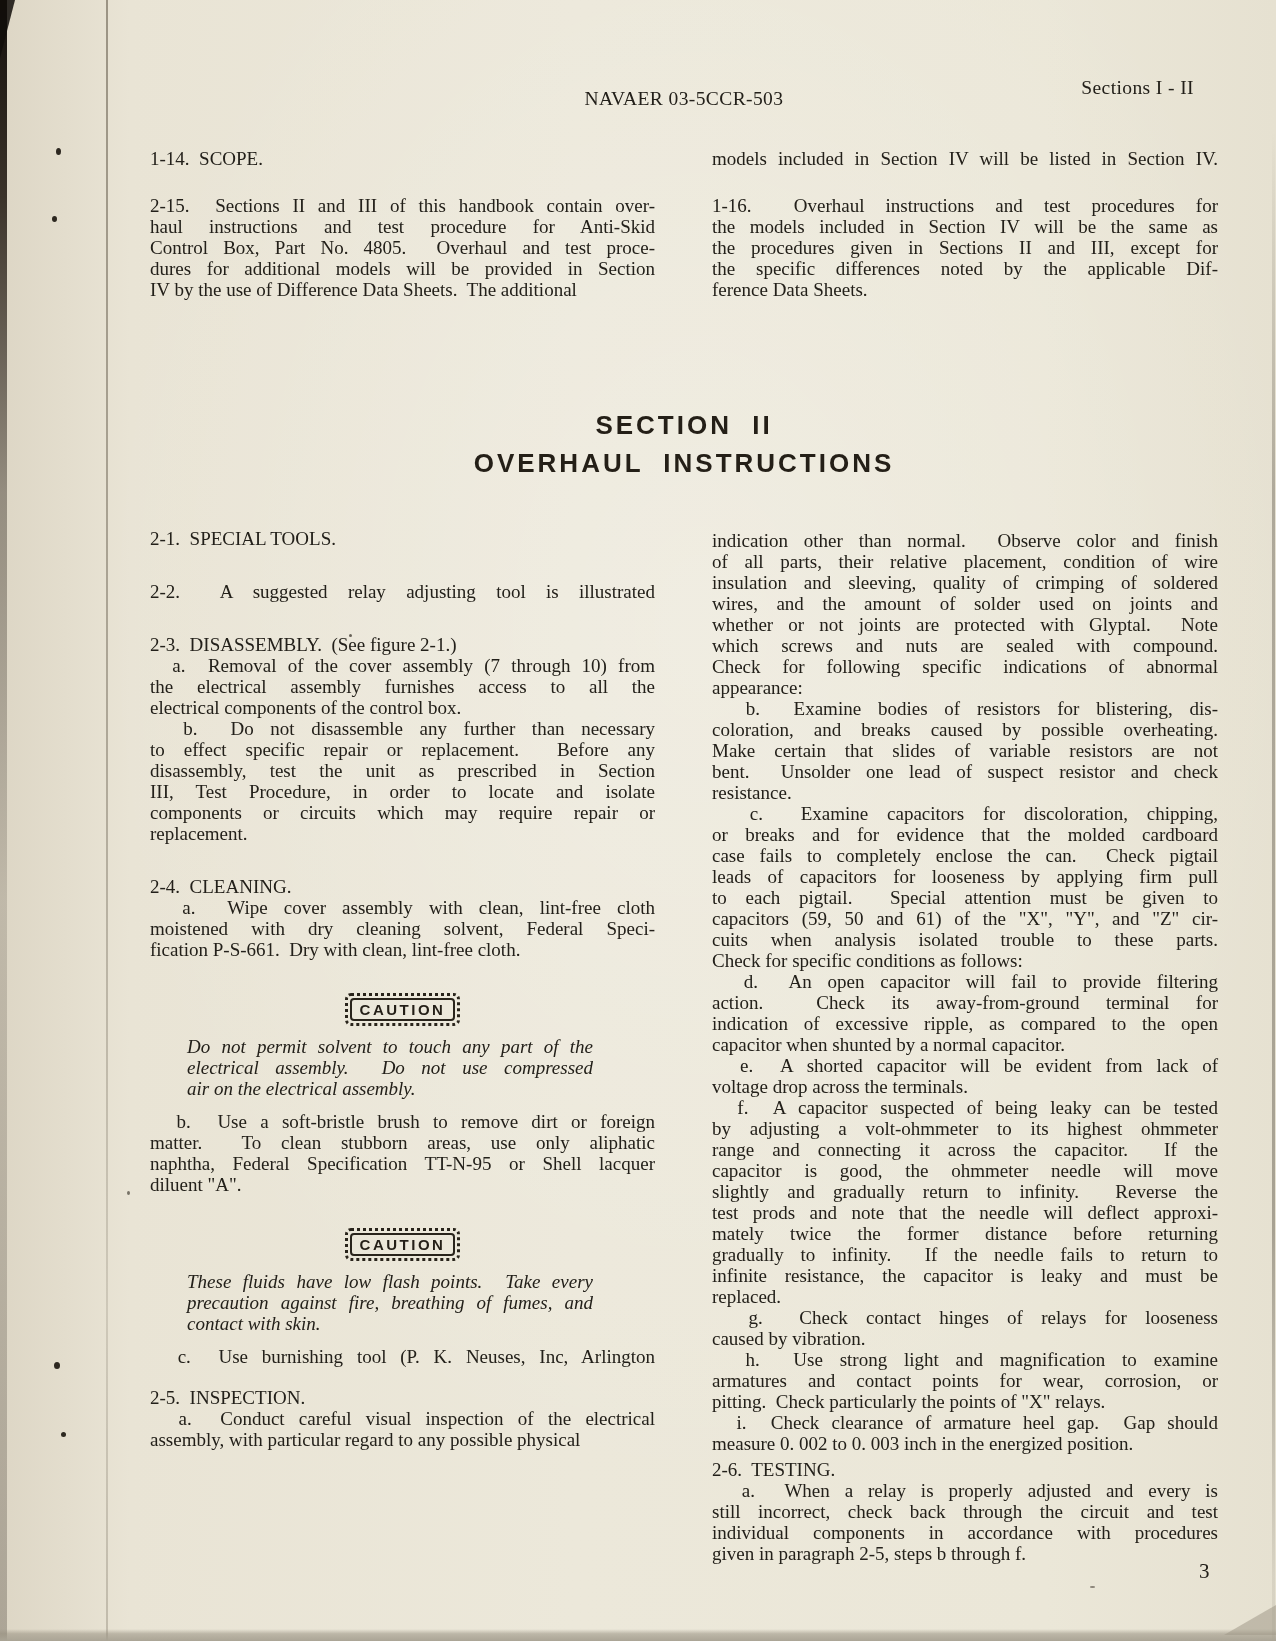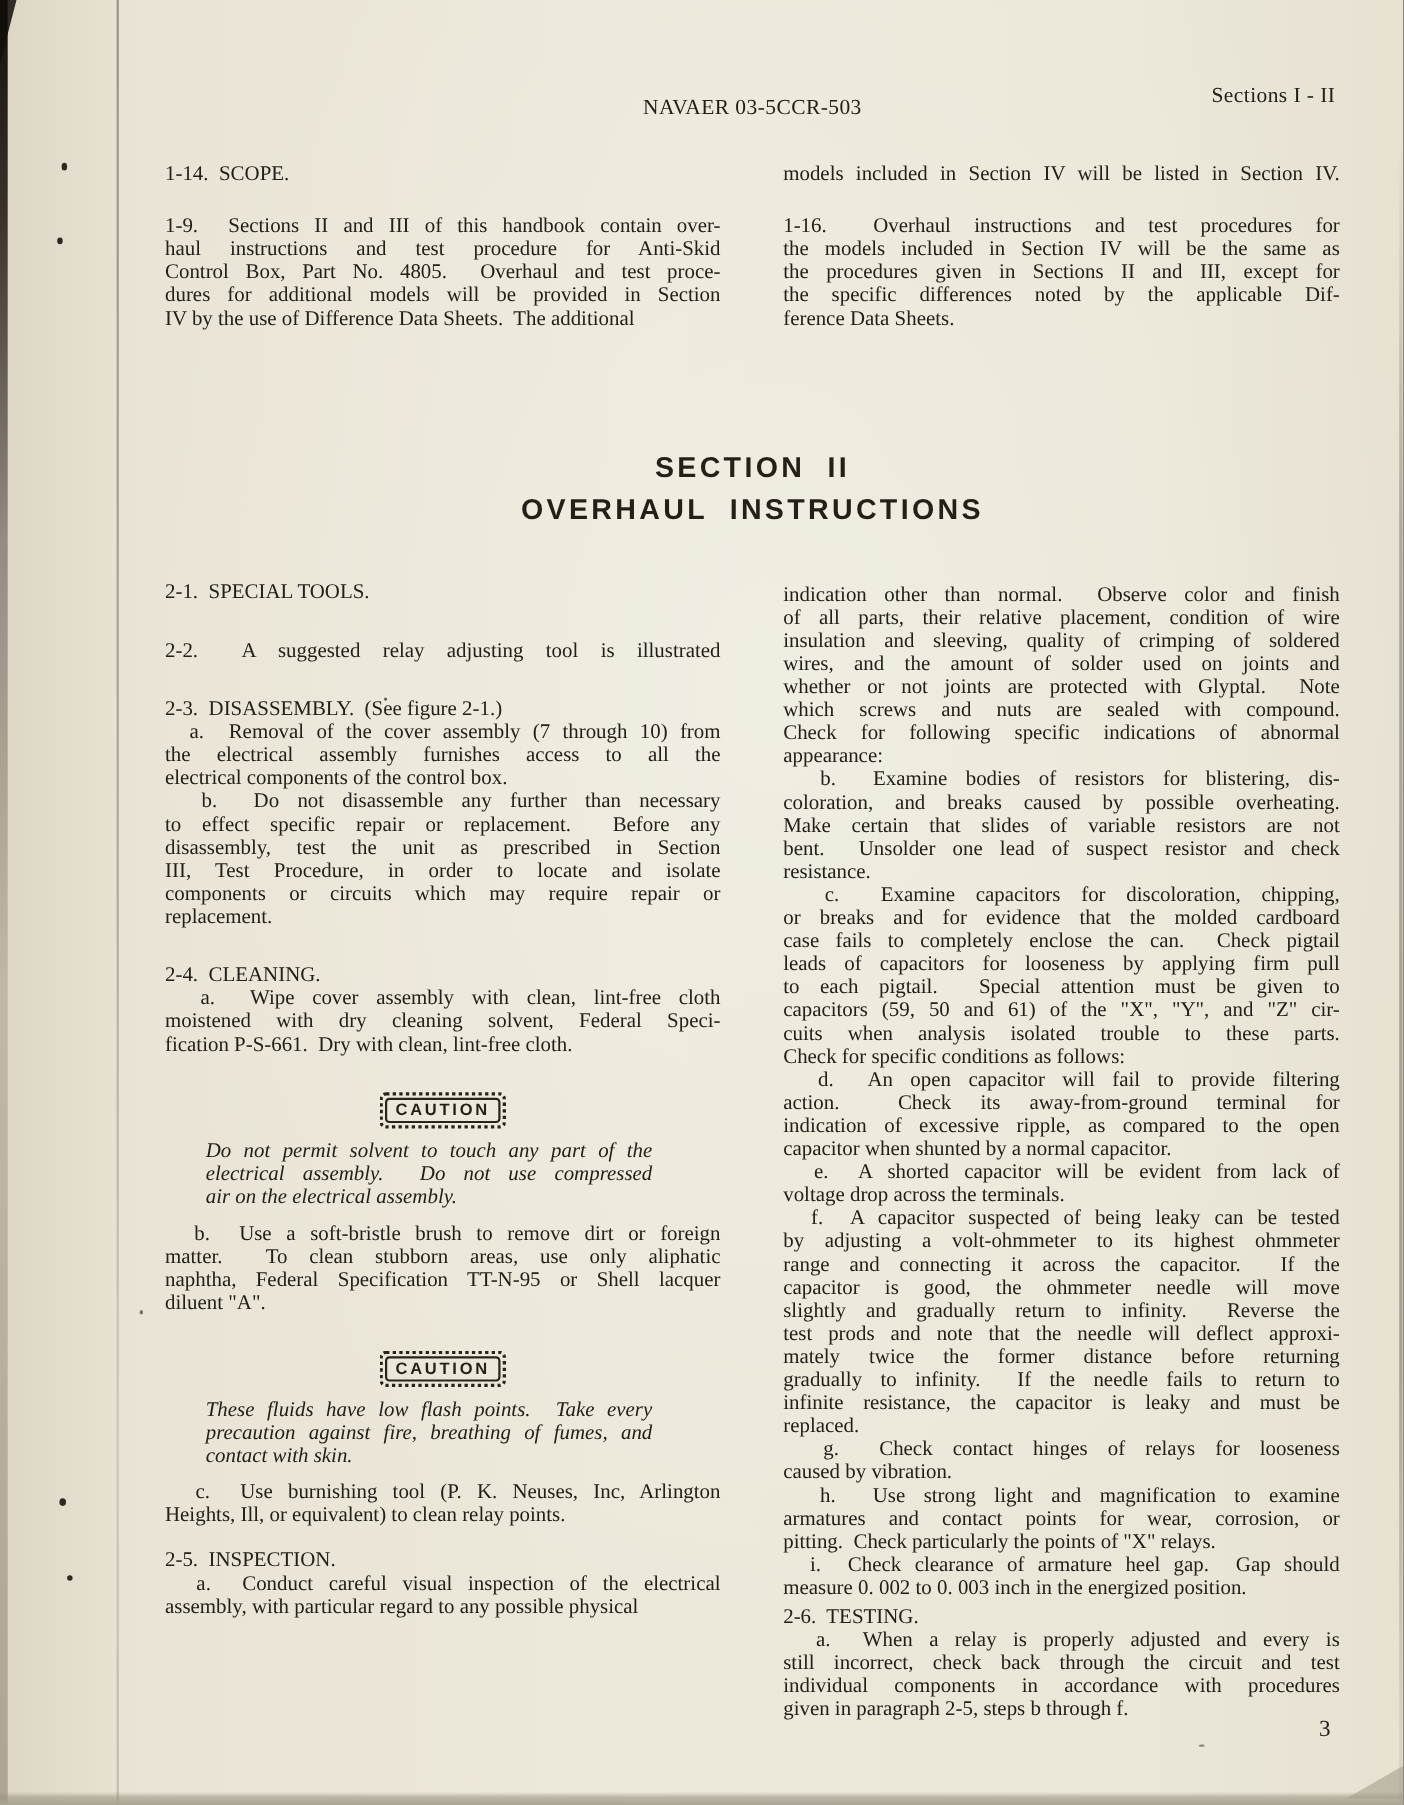--- a/index.html
+++ b/index.html
@@ -21,21 +21,21 @@
     background:linear-gradient(to bottom,rgba(90,83,70,0) 8%,rgba(90,83,70,.40) 30%,rgba(90,83,70,.45) 75%,rgba(90,83,70,.1) 96%);}
   .bottom-scan-band{position:absolute;left:0;bottom:0;width:100%;height:12px;
     background:linear-gradient(to bottom,rgba(150,143,127,0) 0%,rgba(150,143,127,.55) 40%,#aaa495 100%);}
   .corner-wedge-br{position:absolute;right:0;bottom:6px;width:0;height:0;
     border-left:52px solid transparent;border-bottom:30px solid rgba(160,153,137,.55);}
   .dust-speck{position:absolute;background:#2d2820;border-radius:50%;}
 
   
   .header-center{position:absolute;left:150px;top:88px;width:1068px;text-align:center;
     font-size:19.5px;letter-spacing:.4px;}
-  .header-right{position:absolute;top:77px;right:62px;font-size:19.5px;letter-spacing:.4px;}
+  .header-right{position:absolute;top:77px;right:82px;font-size:19.5px;letter-spacing:.4px;}
 
   
   .section-title{position:absolute;left:150px;top:406px;width:1068px;text-align:center;
     font-family:"Liberation Sans","DejaVu Sans",sans-serif;font-weight:bold;color:#241f17;}
   .section-title .t1,.section-title .t2{font-size:26px;letter-spacing:3px;word-spacing:10px;line-height:38px;}
 
   
   .col{position:absolute;}
   .intro-left {left:150px;top:148px;width:505px;}
   .intro-right{left:712px;top:148px;width:506px;}
@@ -86,21 +86,21 @@
   <div class="dust-speck" style="left:1090px;top:1586px;width:5px;height:2px;opacity:.5;border-radius:40%;"></div>
 
   <div class="header-center">NAVAER 03-5CCR-503</div>
   <div class="header-right">Sections I - II</div>
 
   <div class="col intro-left">
       <div class="block b-heading">
         <div class="line">1-14.  SCOPE.</div>
       </div>
       <div class="block b-numpara">
-        <div class="line j">1-9.  Sections II and III of this handbook contain over-</div>
+        <div class="line j">2-15.  Sections II and III of this handbook contain over-</div>
         <div class="line j">haul instructions and test procedure for Anti-Skid</div>
         <div class="line j">Control Box, Part No. 4805.  Overhaul and test proce-</div>
         <div class="line j">dures for additional models will be provided in Section</div>
         <div class="line">IV by the use of Difference Data Sheets.  The additional</div>
       </div>
     </div>
   <div class="col intro-right">
       <div class="block b-para">
         <div class="line j">models included in Section IV will be listed in Section IV.</div>
       </div>
@@ -162,21 +162,20 @@
         <div class="line">diluent "A".</div>
       </div>
       <div class="block b-caution_box"><span class="caution-outer"><span class="caution-inner">CAUTION</span></span></div>
       <div class="block b-caution_note">
         <div class="line j">These fluids have low flash points.  Take every</div>
         <div class="line j">precaution against fire, breathing of fumes, and</div>
         <div class="line">contact with skin.</div>
       </div>
       <div class="block b-para">
         <div class="line j">  c.  Use burnishing tool (P. K. Neuses, Inc, Arlington</div>
-        <div class="line">Heights, Ill, or equivalent) to clean relay points.</div>
       </div>
       <div class="block b-heading tight">
         <div class="line">2-5.  INSPECTION.</div>
       </div>
       <div class="block b-para">
         <div class="line j">  a.  Conduct careful visual inspection of the electrical</div>
         <div class="line">assembly, with particular regard to any possible physical</div>
       </div>
     </div>
   <div class="col main-right">

